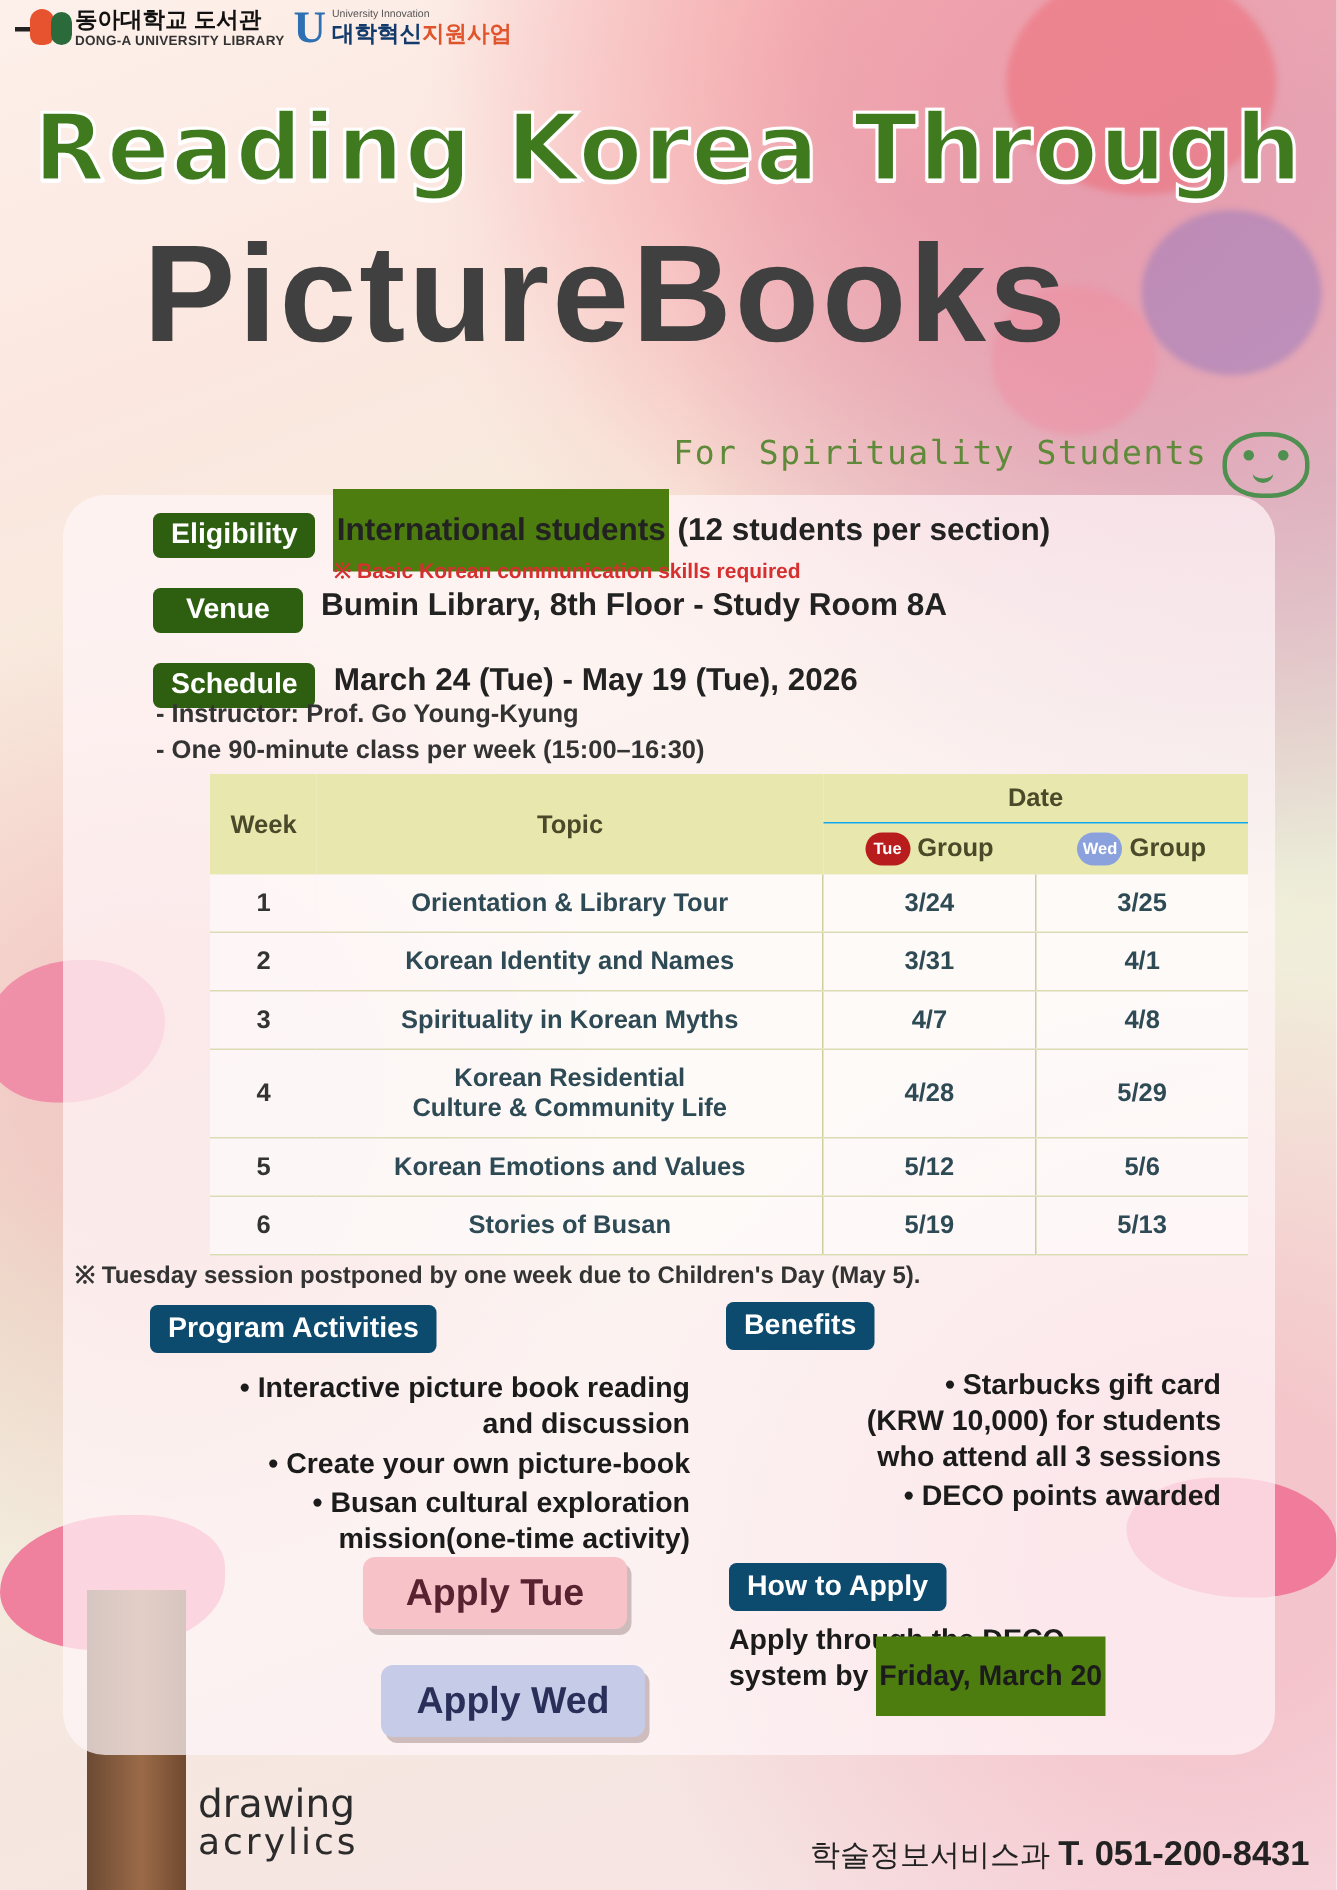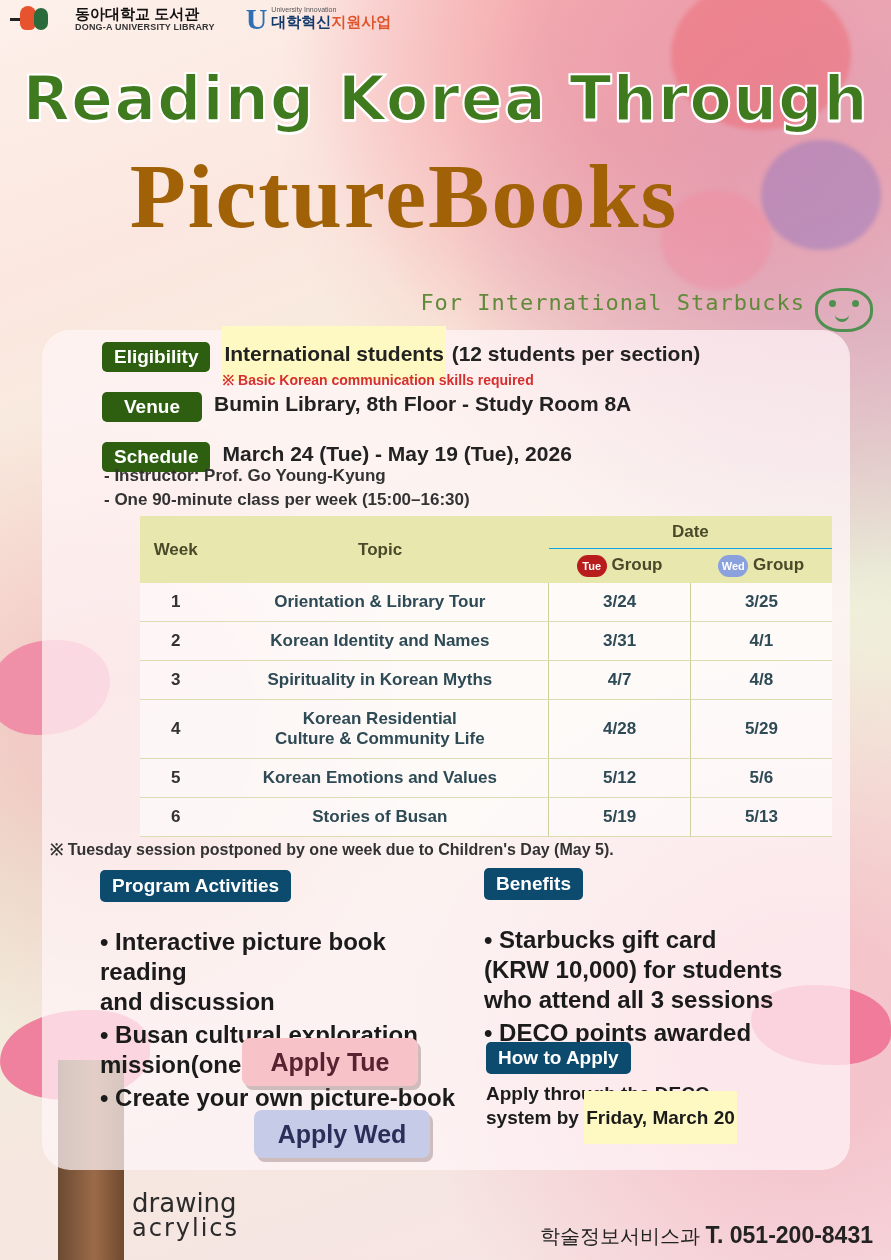--- a/index.html
+++ b/index.html
@@ -10,76 +10,76 @@
       radial-gradient(circle at 88% 6%, rgba(246,150,160,.55) 0 10%, rgba(246,150,160,0) 36%),
       radial-gradient(circle at 96% 16%, rgba(168,140,200,.45) 0 9%, rgba(168,140,200,0) 30%),
       radial-gradient(circle at 74% 3%, rgba(235,120,130,.45) 0 8%, rgba(235,120,130,0) 26%),
       radial-gradient(circle at 12% 58%, rgba(240,120,150,.30) 0 8%, rgba(240,120,150,0) 30%),
       radial-gradient(circle at 90% 82%, rgba(240,120,150,.30) 0 8%, rgba(240,120,150,0) 30%),
       linear-gradient(160deg,#fdf0ea 0%,#fbe7e0 18%,#f6eddc 38%,#eef0d8 55%,#f5e8df 72%,#f7e3e6 100%);
   }
   .blob{position:absolute;border-radius:50%;filter:blur(2px);}
 
   
-  .topbar{position:absolute;top:6px;left:10px;display:flex;align-items:center;gap:25px;}
+  .topbar{position:absolute;top:6px;left:10px;display:flex;align-items:center;gap:0;}
   .logo-mark{width:40px;height:26px;position:relative;}
   .logo-mark .c1{position:absolute;left:10px;top:0;width:16px;height:24px;border-radius:10px 10px 8px 8px;background:#e8532f;}
   .logo-mark .c2{position:absolute;left:24px;top:2px;width:14px;height:22px;border-radius:8px;background:#2a6a3b;}
   .logo-mark .bar{position:absolute;left:0;top:12px;width:14px;height:3px;background:#222;}
   .logo-text .kr{font-size:15px;font-weight:bold;color:#111;line-height:1.05;}
   .logo-text .en{font-size:9px;font-weight:bold;color:#333;letter-spacing:.2px;}
   .logo2{display:flex;align-items:center;gap:4px;margin-left:6px;}
   .logo2 .u{font-size:30px;font-weight:bold;color:#2f6fb3;line-height:.8;font-family:"Liberation Serif",serif;}
   .logo2 .t1{font-size:7px;color:#555;}
   .logo2 .t2{font-size:15px;font-weight:bold;color:#123a6b;}
   .logo2 .t2 em{font-style:normal;color:#e0542c;}
 
   
   .title1{position:absolute;top:62px;left:0;width:891px;text-align:center;
     font-family:"DejaVu Sans", sans-serif;font-weight:bold;font-size:62px;letter-spacing:1px;
     color:#3f7a1e;-webkit-text-stroke:2px #ffffff;text-shadow:0 2px 0 #fff,0 0 2px #fff;}
   .title2{position:absolute;top:150px;left:0;width:808px;text-align:center;
-    font-family:Liberation Serif, serif;font-weight:bold;font-size:92px;letter-spacing:2px;
-    color:#a16207;line-height:1;}
+    font-family:Liberation Sans, sans-serif;font-weight:bold;font-size:92px;letter-spacing:2px;
+    color:#404040;line-height:1;}
   .subtitle{position:absolute;top:290px;right:86px;font-family:"DejaVu Sans Mono",monospace;
     font-size:22px;color:#5f8a3a;letter-spacing:1px;}
   .face{position:absolute;top:288px;right:18px;width:52px;height:38px;border:3px solid #4f8f4f;border-radius:26px/20px;}
   .face .e1,.face .e2{position:absolute;top:9px;width:7px;height:7px;border-radius:50%;background:#4f8f4f;}
   .face .e1{left:11px;}.face .e2{right:11px;}
   .face .m{position:absolute;left:17px;top:20px;width:14px;height:8px;border-bottom:3px solid #4f8f4f;border-radius:0 0 10px 10px;}
 
   
   .card{position:absolute;left:42px;top:330px;width:808px;height:840px;background:rgba(255,245,248,.72);
     border-radius:28px;}
 
   .tag{display:inline-block;background:#2e5e10;color:#fff;font-weight:bold;font-size:19px;
     padding:4px 12px;border-radius:5px;}
   .row{position:absolute;display:flex;align-items:flex-start;gap:12px;}
 
-  .hl{background:#fef9c3;padding:16px 2px;}
+  .hl{background:#4d7c0f;padding:16px 2px;}
   .txt{font-size:21px;font-weight:bold;color:#222;}
   .red{color:#d62f2f;font-weight:bold;font-size:14px;}
   .note{font-size:17px;font-weight:bold;color:#333;}
 
   table{position:absolute;left:98px;top:186px;width:692px;border-collapse:collapse;}
   thead th{background:#e8e8ae;color:#4a4a2a;font-size:17px;font-weight:bold;padding:6px 2px;}
   .th-date{border-bottom:1px solid #0ea5e9;font-size:17px;color:#4a4a2a;}
   tbody td{background:rgba(255,255,255,.55);text-align:center;font-size:17px;font-weight:bold;color:#2e4a55;
     padding:9px 2px;border-bottom:1px solid #dcdcb4;}
   tbody td.week{color:#333;}
   .vline{border-left:1px solid #cfcf9e;}
   .pill{display:inline-block;width:30px;height:22px;line-height:22px;border-radius:11px;font-size:11px;color:#fff;
     font-weight:bold;text-align:center;vertical-align:middle;}
   .pill.tue{background:#b91c1c;}
   .pill.wed{background:#8aa1dd;}
 
   .footnote{position:absolute;left:106px;top:508px;font-size:16px;font-weight:bold;color:#333;}
 
   .secthead{display:inline-block;background:#0c4a6e;color:#fff;font-weight:bold;font-size:19px;padding:5px 12px;border-radius:5px;}
-  .bullets{font-size:24px;font-weight:bold;color:#1b1b1b;line-height:1.25;margin-top:25px;}
+  .bullets{font-size:19px;font-weight:bold;color:#1b1b1b;line-height:1.25;margin-top:12px;text-align:right;}
   .bullets div{margin-bottom:3px;}
 
   .btn{position:absolute;width:176px;height:48px;border-radius:8px;display:flex;align-items:center;justify-content:center;
     font-size:25px;font-weight:bold;box-shadow:3px 4px 0 rgba(120,90,90,.35);}
   .btn.tue{left:200px;top:708px;background:#f7c3c9;color:#5a2230;}
   .btn.wed{left:212px;top:780px;background:#c6cbe8;color:#2a2f5a;}
   .cursor{position:absolute;width:0;height:0;}
 
   .applybox{position:absolute;left:444px;top:712px;}
   .applytxt{font-size:19px;font-weight:bold;color:#1b1b1b;line-height:1.25;margin-top:8px;}
@@ -119,21 +119,21 @@
     <div class="u">U</div>
     <div>
       <div class="t1">University Innovation</div>
       <div class="t2"><span>대학혁신</span><em>지원사업</em></div>
     </div>
   </div>
 </div>
 
 <div class="title1">Reading Korea Through</div>
 <div class="title2">PictureBooks</div>
-<div class="subtitle">For International Starbucks</div>
+<div class="subtitle">For Spirituality Students</div>
 <div class="face">
     <div class="e1"></div>
     <div class="e2"></div>
     <div class="m"></div>
   </div>
 
 <div class="card">
 
   <div class="row" style="left:60px;top:12px;">
     <span class="tag">Eligibility</span>
@@ -218,23 +218,23 @@
       </tbody>
   </table>
 
   <div class="footnote" style="left:8px;top:508px;">※ Tuesday session postponed by one week due to Children's Day (May 5).</div>
 
   <div style="position:absolute;left:58px;top:540px;width:360px;">
     <span class="secthead">Program Activities</span>
     <div class="bullets">
       <div style="white-space:pre-line;">• Interactive picture book reading
   and discussion</div>
+      <div style="white-space:pre-line;">• Create your own picture-book</div>
       <div style="white-space:pre-line;">• Busan cultural exploration
   mission(one-time activity)</div>
-      <div style="white-space:pre-line;">• Create your own picture-book</div>
     </div>
   </div>
 
   <div style="position:absolute;left:442px;top:538px;width:330px;">
     <span class="secthead">Benefits</span>
     <div class="bullets">
       <div style="white-space:pre-line;">• Starbucks gift card
   (KRW 10,000) for students
   who attend all 3 sessions</div>
       <div style="white-space:pre-line;">• DECO points awarded</div>

